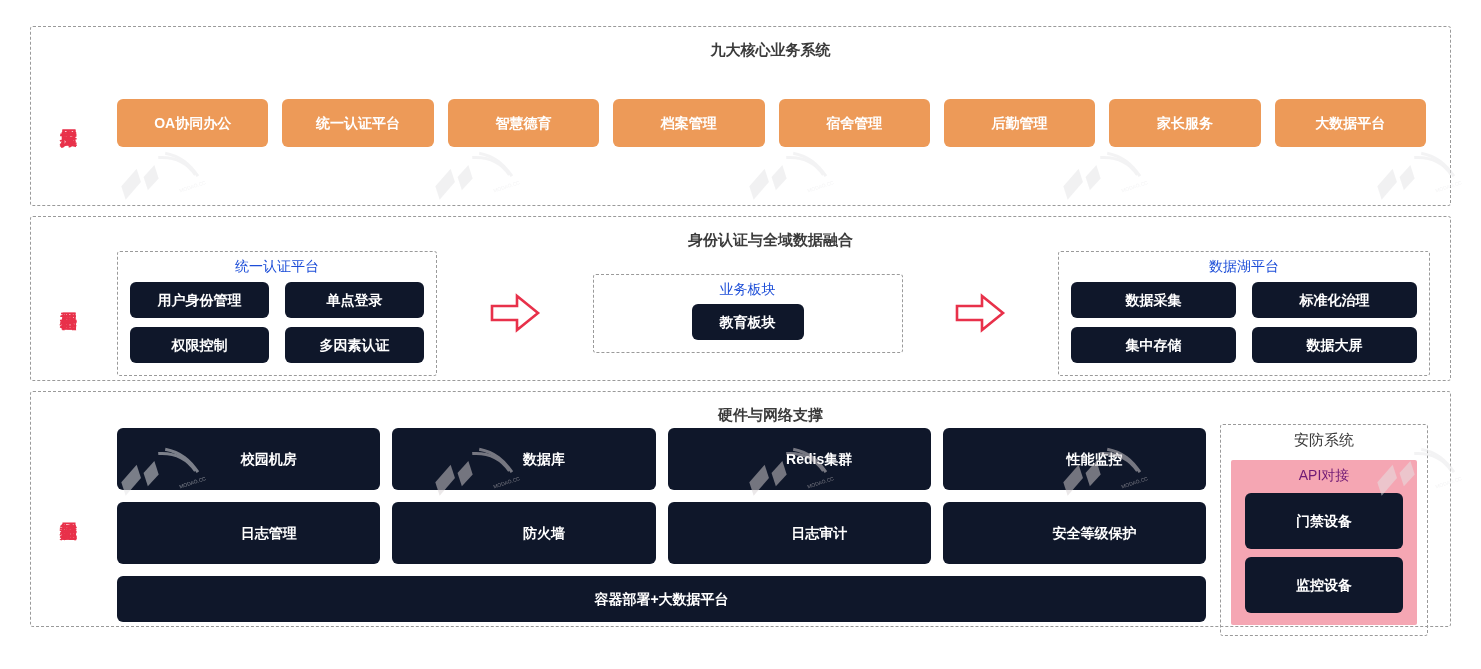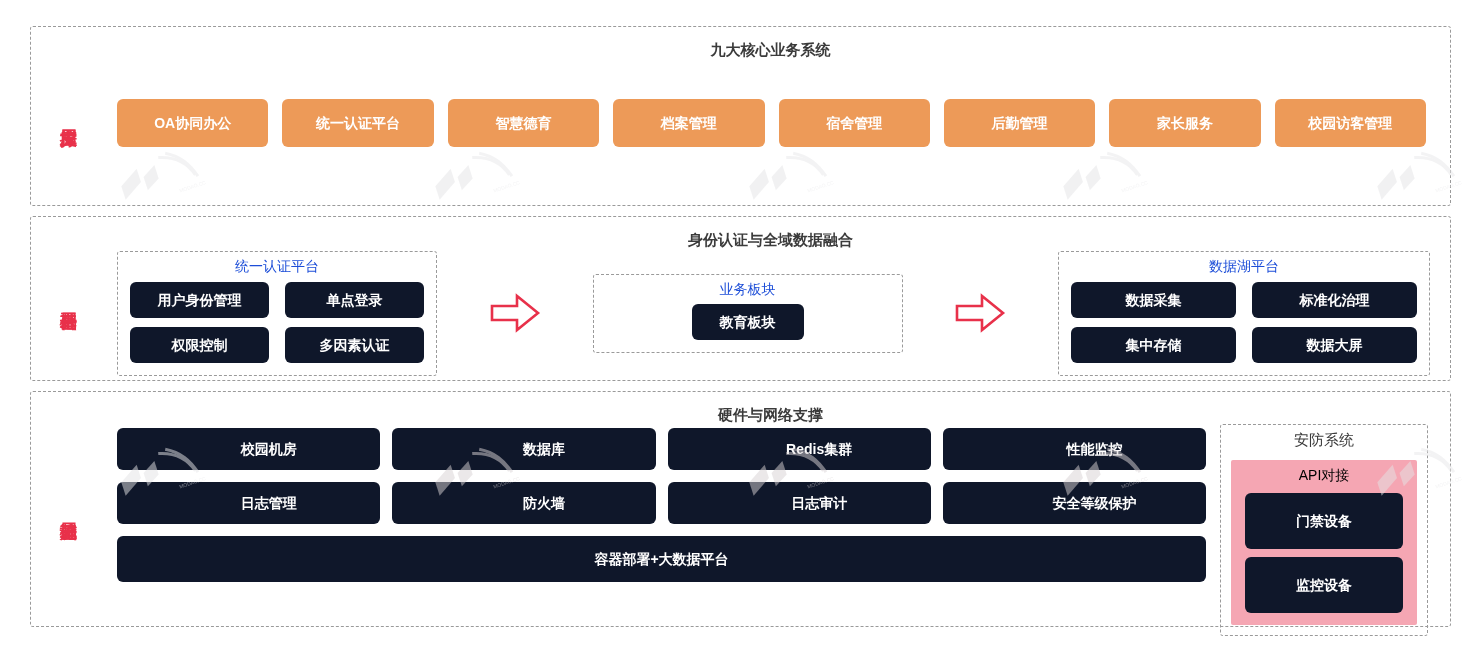--- a/index.html
+++ b/index.html
@@ -99,21 +99,21 @@
   .panel-biz .box{width:112px;height:36px;}
   .panel-lake{width:372px;}
 
   .arrow-cell{flex:1;display:flex;align-items:center;justify-content:center;}
   .arrow{width:52px;height:44px;}
 
   
   .infra-body{display:flex;gap:14px;flex:1;padding:4px 8px 10px 12px;box-sizing:border-box;}
   .infra-main{flex:1;display:flex;flex-direction:column;gap:12px;min-width:0;}
   .infra-grid{display:grid;grid-template-columns:repeat(4,1fr);gap:12px;}
-  .infra-grid .box{height:42px;padding-left:40px;}
+  .infra-grid .box{height:62px;padding-left:40px;}
   .infra-wide{height:46px;}
 
   .security{
     width:208px;flex:0 0 208px;
     border:1.5px dashed #9a9a9a;border-radius:3px;
     padding:6px 10px 10px 10px;box-sizing:border-box;
     display:flex;flex-direction:column;
     align-self:flex-start;
     margin-top:-4px;
   }
@@ -121,21 +121,21 @@
     text-align:center;color:#3b3b3b;font-size:15px;font-weight:400;
     margin-bottom:11px;line-height:1.2;
   }
   .security-api{
     background:#F5A6B3;
     border-radius:2px;
     padding:6px 14px 12px 14px;
     display:flex;flex-direction:column;gap:8px;
     flex:1;
   }
-  .api-title{text-align:center;color:#000000;font-size:14px;font-weight:400;
+  .api-title{text-align:center;color:#701a75;font-size:14px;font-weight:400;
              margin-bottom:1px;line-height:1.3;}
   .security-api .box{height:56px;}
 </style>
 </head>
 <body>
 
 <div class="wm-layer">
   <div class="wm" style="left:118px;top:152px;">
     <svg width="96" height="46" viewBox="0 0 96 46">
       <g fill="#e4e4e6">
@@ -275,21 +275,21 @@
     <div class="layer-body">
       <div class="layer-heading">九大核心业务系统</div>
       <div class="app-row">
         <div class="box box-orange">OA协同办公</div>
         <div class="box box-orange">统一认证平台</div>
         <div class="box box-orange">智慧德育</div>
         <div class="box box-orange">档案管理</div>
         <div class="box box-orange">宿舍管理</div>
         <div class="box box-orange">后勤管理</div>
         <div class="box box-orange">家长服务</div>
-        <div class="box box-orange">校园访客管理</div>
+        <div class="box box-orange">大数据平台</div>
       </div>
     </div>
   </section>
 
   <section class="layer layer-plat">
     <div class="layer-title">基础平台层</div>
     <div class="layer-body">
       <div class="layer-heading">身份认证与全域数据融合</div>
       <div class="plat-row">
 

